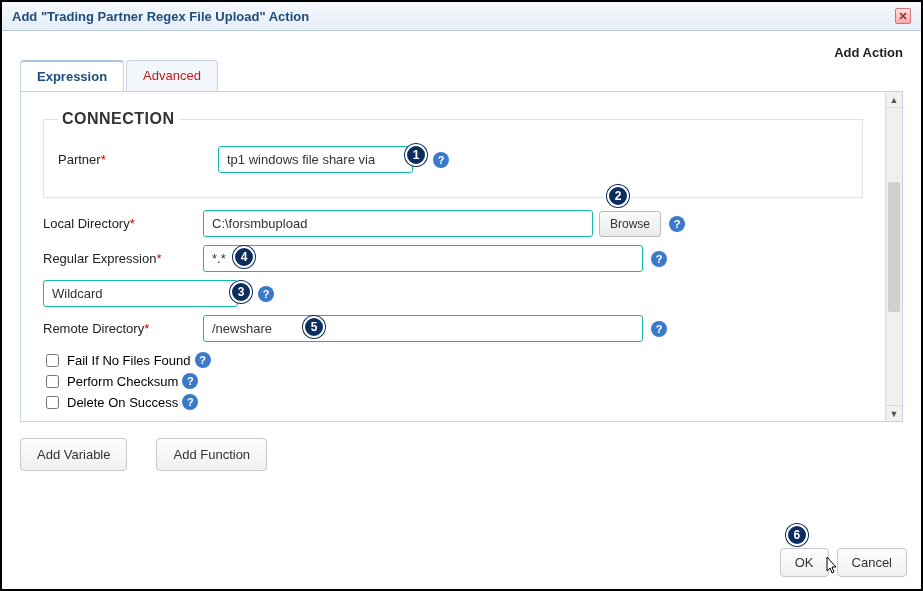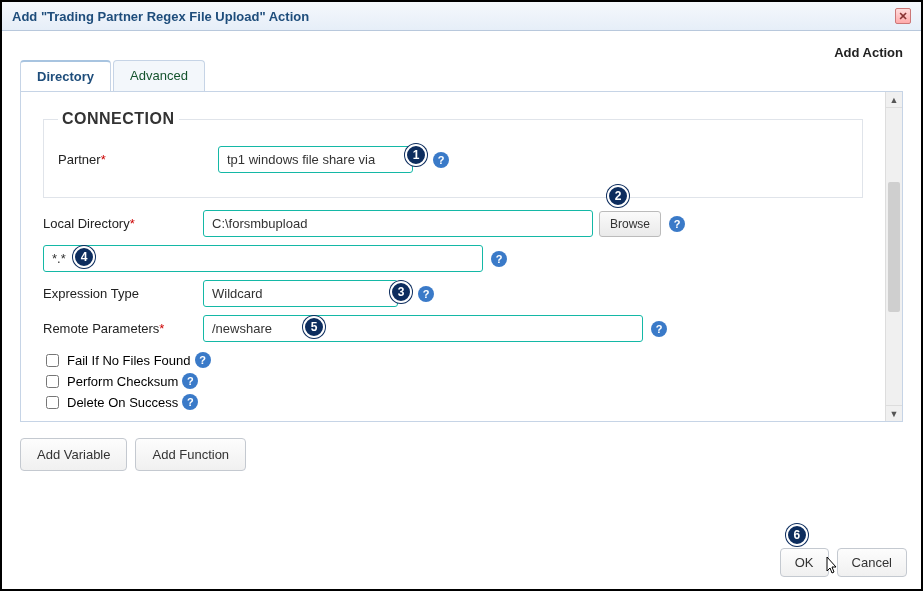--- a/index.html
+++ b/index.html
@@ -51,21 +51,21 @@
 }
 .tabs {
   display: flex;
   border-bottom: 1px solid #c6d4e6;
 }
 .tab {
   border: 1px solid #c6d4e6;
   border-bottom: none;
   padding: 7px 16px;
   font-size: 13px;
-  color: #14532d;
+  color: #b91c1c;
   background: #f3f7fb;
   border-radius: 4px 4px 0 0;
   margin-right: 2px;
   cursor: pointer;
 }
 .tab.active {
   background: #fff;
   color: #1e4d7b;
   font-weight: bold;
   border-top: 2px solid #a8c4e0;
@@ -178,21 +178,21 @@
   color: #fff;
   border-radius: 50%;
   border: 2px solid #fff;
   box-shadow: 0 0 0 1px #0d2d5e;
   display: flex; align-items: center; justify-content: center;
   font-weight: bold; font-size: 12px;
 }
 .footer-btns-left {
   margin-top: 16px;
   display: flex;
-  gap: 8px;
+  gap: 29px;
 }
 .btn-sec {
   border: 1px solid #c4c9d0;
   background: linear-gradient(#fdfdfd,#f0f0f0);
   border-radius: 4px;
   padding: 8px 16px;
   font-size: 13px;
   color: #333;
   cursor: pointer;
 }
@@ -216,21 +216,21 @@
 
 <div class="titlebar">
   <span class="titlebar-title">Add "Trading Partner Regex File Upload" Action</span>
   <span class="close-btn">✕</span>
 </div>
 
 <div class="dialog-body">
   <div class="section-title">Add Action</div>
 
   <div class="tabs">
-    <div class="tab active">Directory</div>
+    <div class="tab active">Expression</div>
     <div class="tab">Advanced</div>
   </div>
 
   <div class="panel">
     <div class="scroll-area">
       <fieldset class="conn">
         <legend>CONNECTION</legend>
         <div class="row">
           <label><span>Partner</span><span class="req">*</span></label>
           <div style="position:relative">
@@ -245,38 +245,38 @@
         <label><span>Local Directory</span><span class="req">*</span></label>
         <input class="txt localdir" value="C:\forsmbupload" style="">
         <div style="position:relative">
           <button class="browse-btn">Browse</button>
           <div class="badge" style="top:-26px; left:14px;">2</div>
         </div>
         <span class="help-icon">?</span>
       </div>
 
       <div class="row">
+        <label><span>Regular Expression</span><span class="req">*</span></label>
         <div style="position:relative">
           <input class="txt regex" value="*.*" style="">
           <div class="badge" style="top:1px; left:30px;">4</div>
         </div>
         <span class="help-icon">?</span>
       </div>
 
       <div class="row">
-        <label>Expression Type</label>
         <div style="position:relative">
           <input class="txt etype" value="Wildcard" style="">
           <div class="badge" style="top:1px; right:-14px;">3</div>
         </div>
         <span class="help-icon" style="margin-left:20px">?</span>
       </div>
 
       <div class="row">
-        <label><span>Remote Parameters</span><span class="req">*</span></label>
+        <label><span>Remote Directory</span><span class="req">*</span></label>
         <div style="position:relative">
           <input class="txt rdir" value="/newshare" style="">
           <div class="badge" style="top:1px; left:100px;">5</div>
         </div>
         <span class="help-icon">?</span>
       </div>
 
       <div class="checks">
         <div class="chk-row">
           <input type="checkbox" style="">

